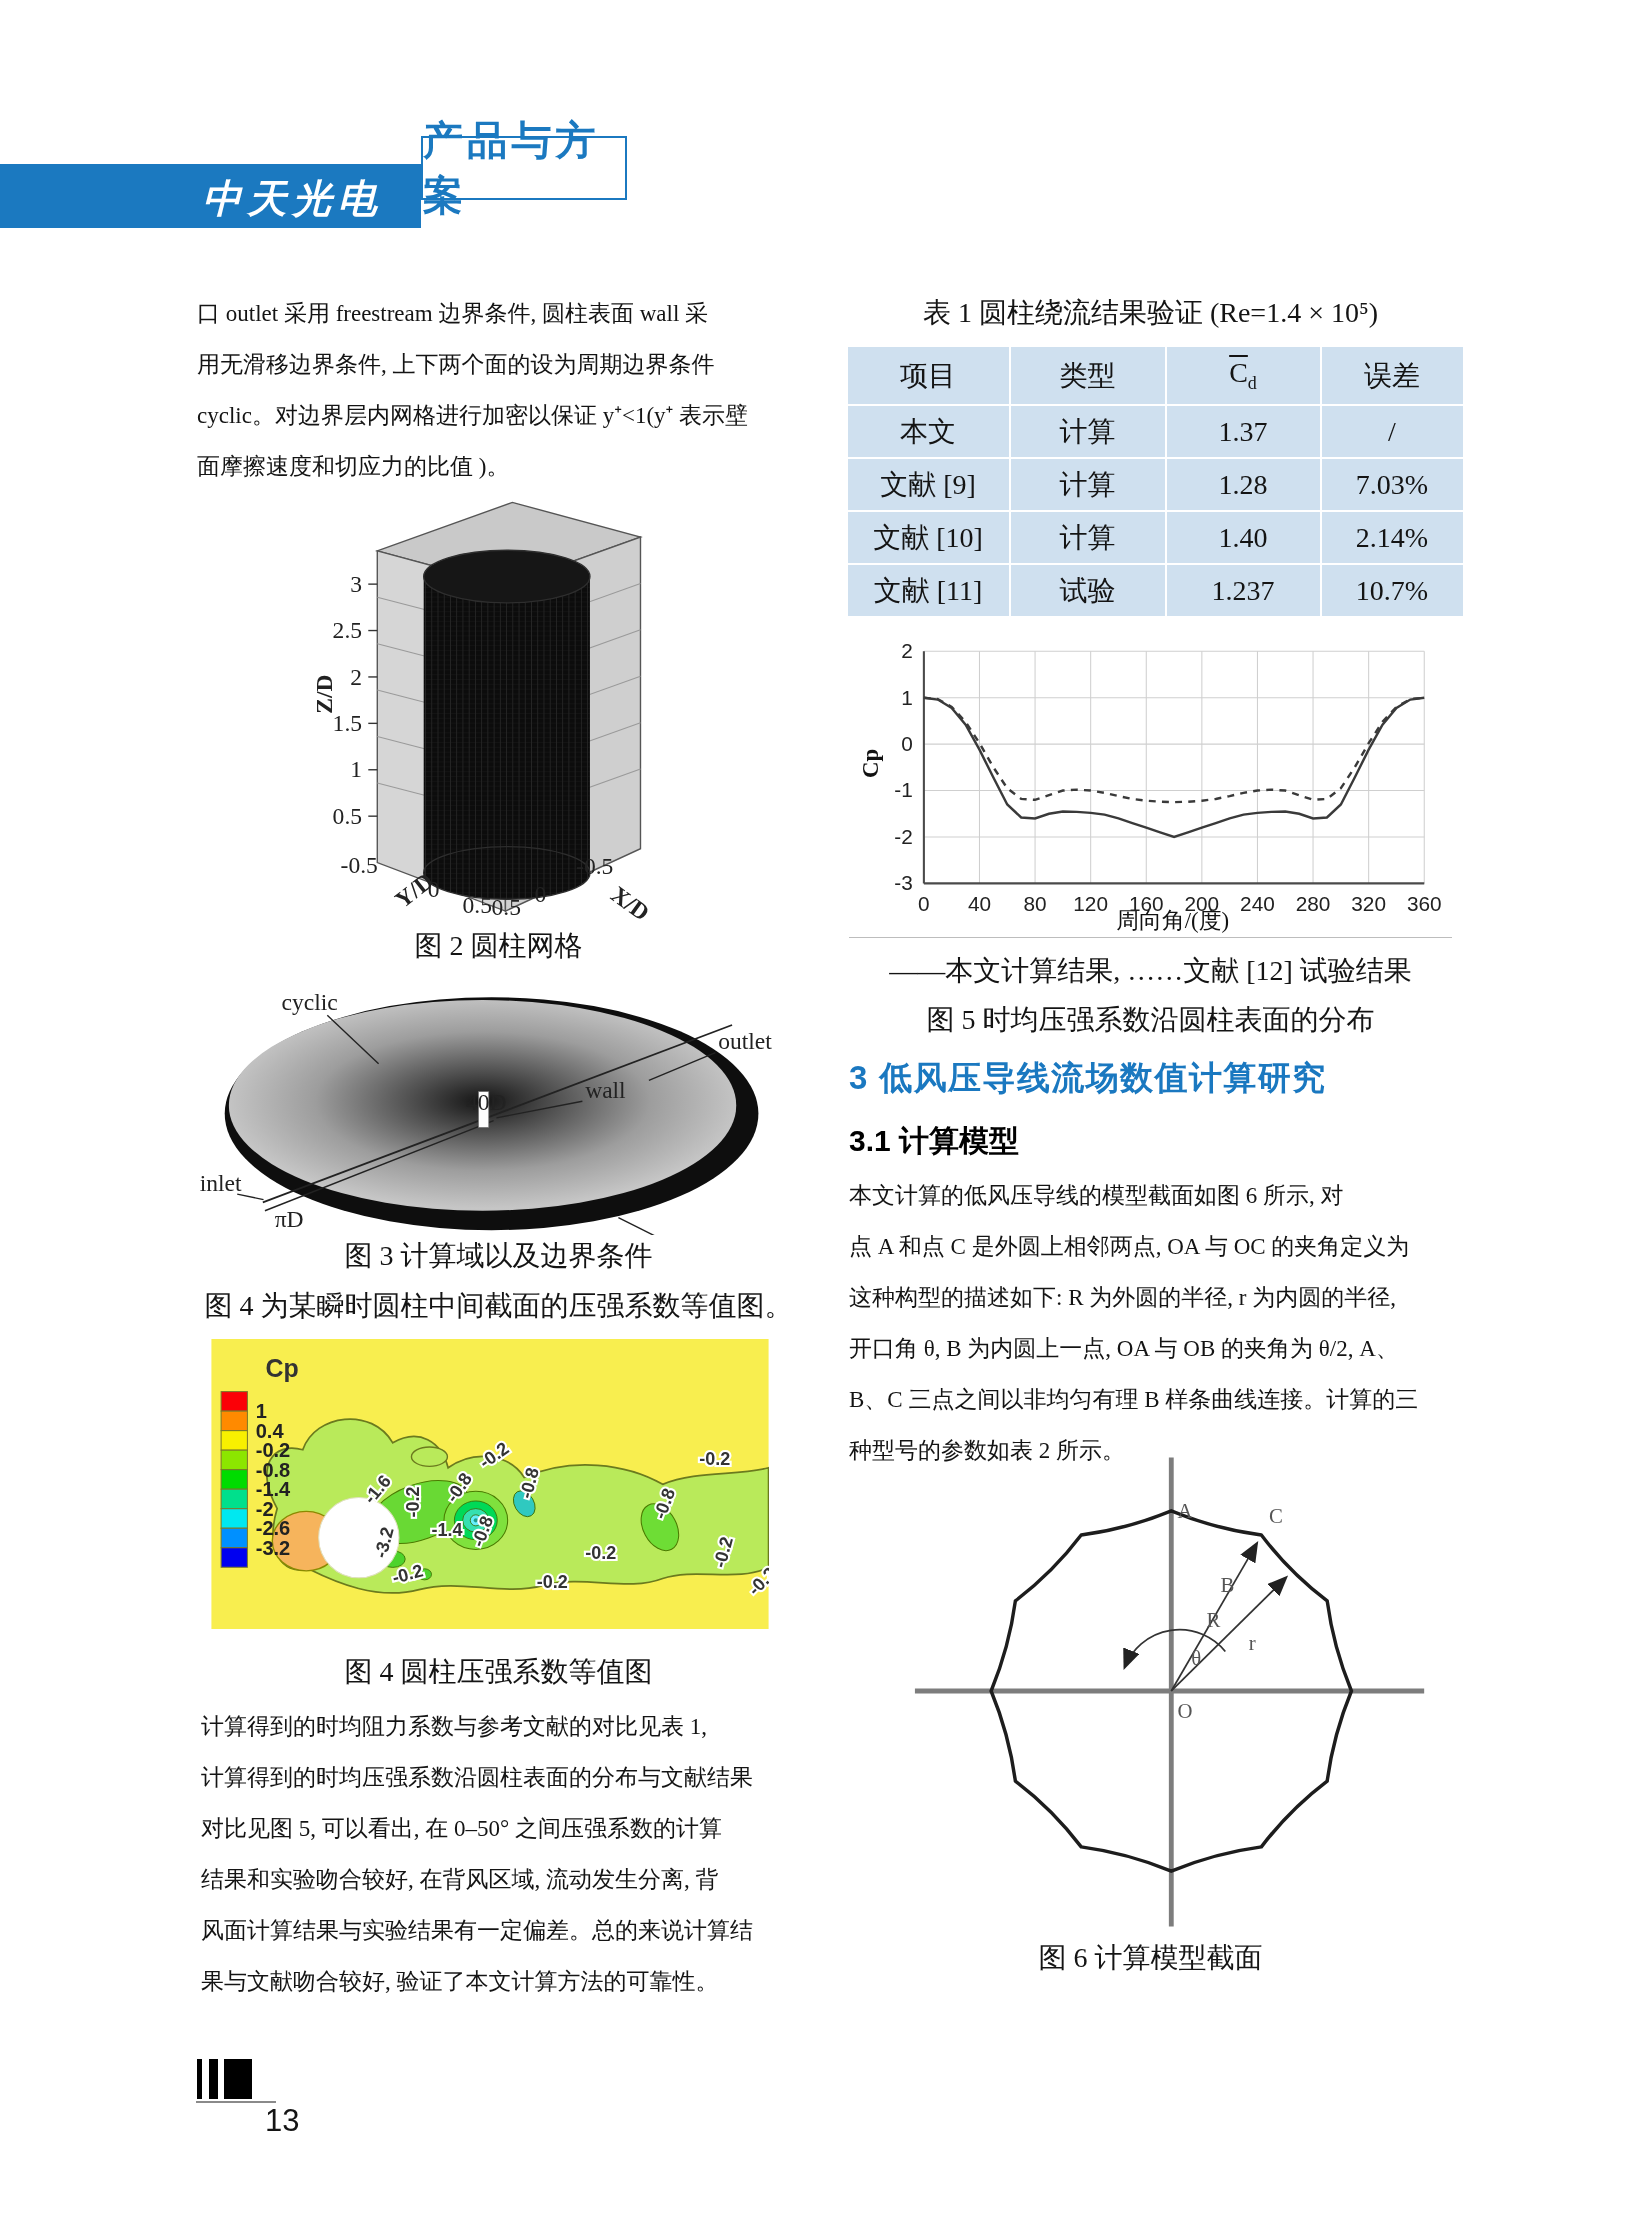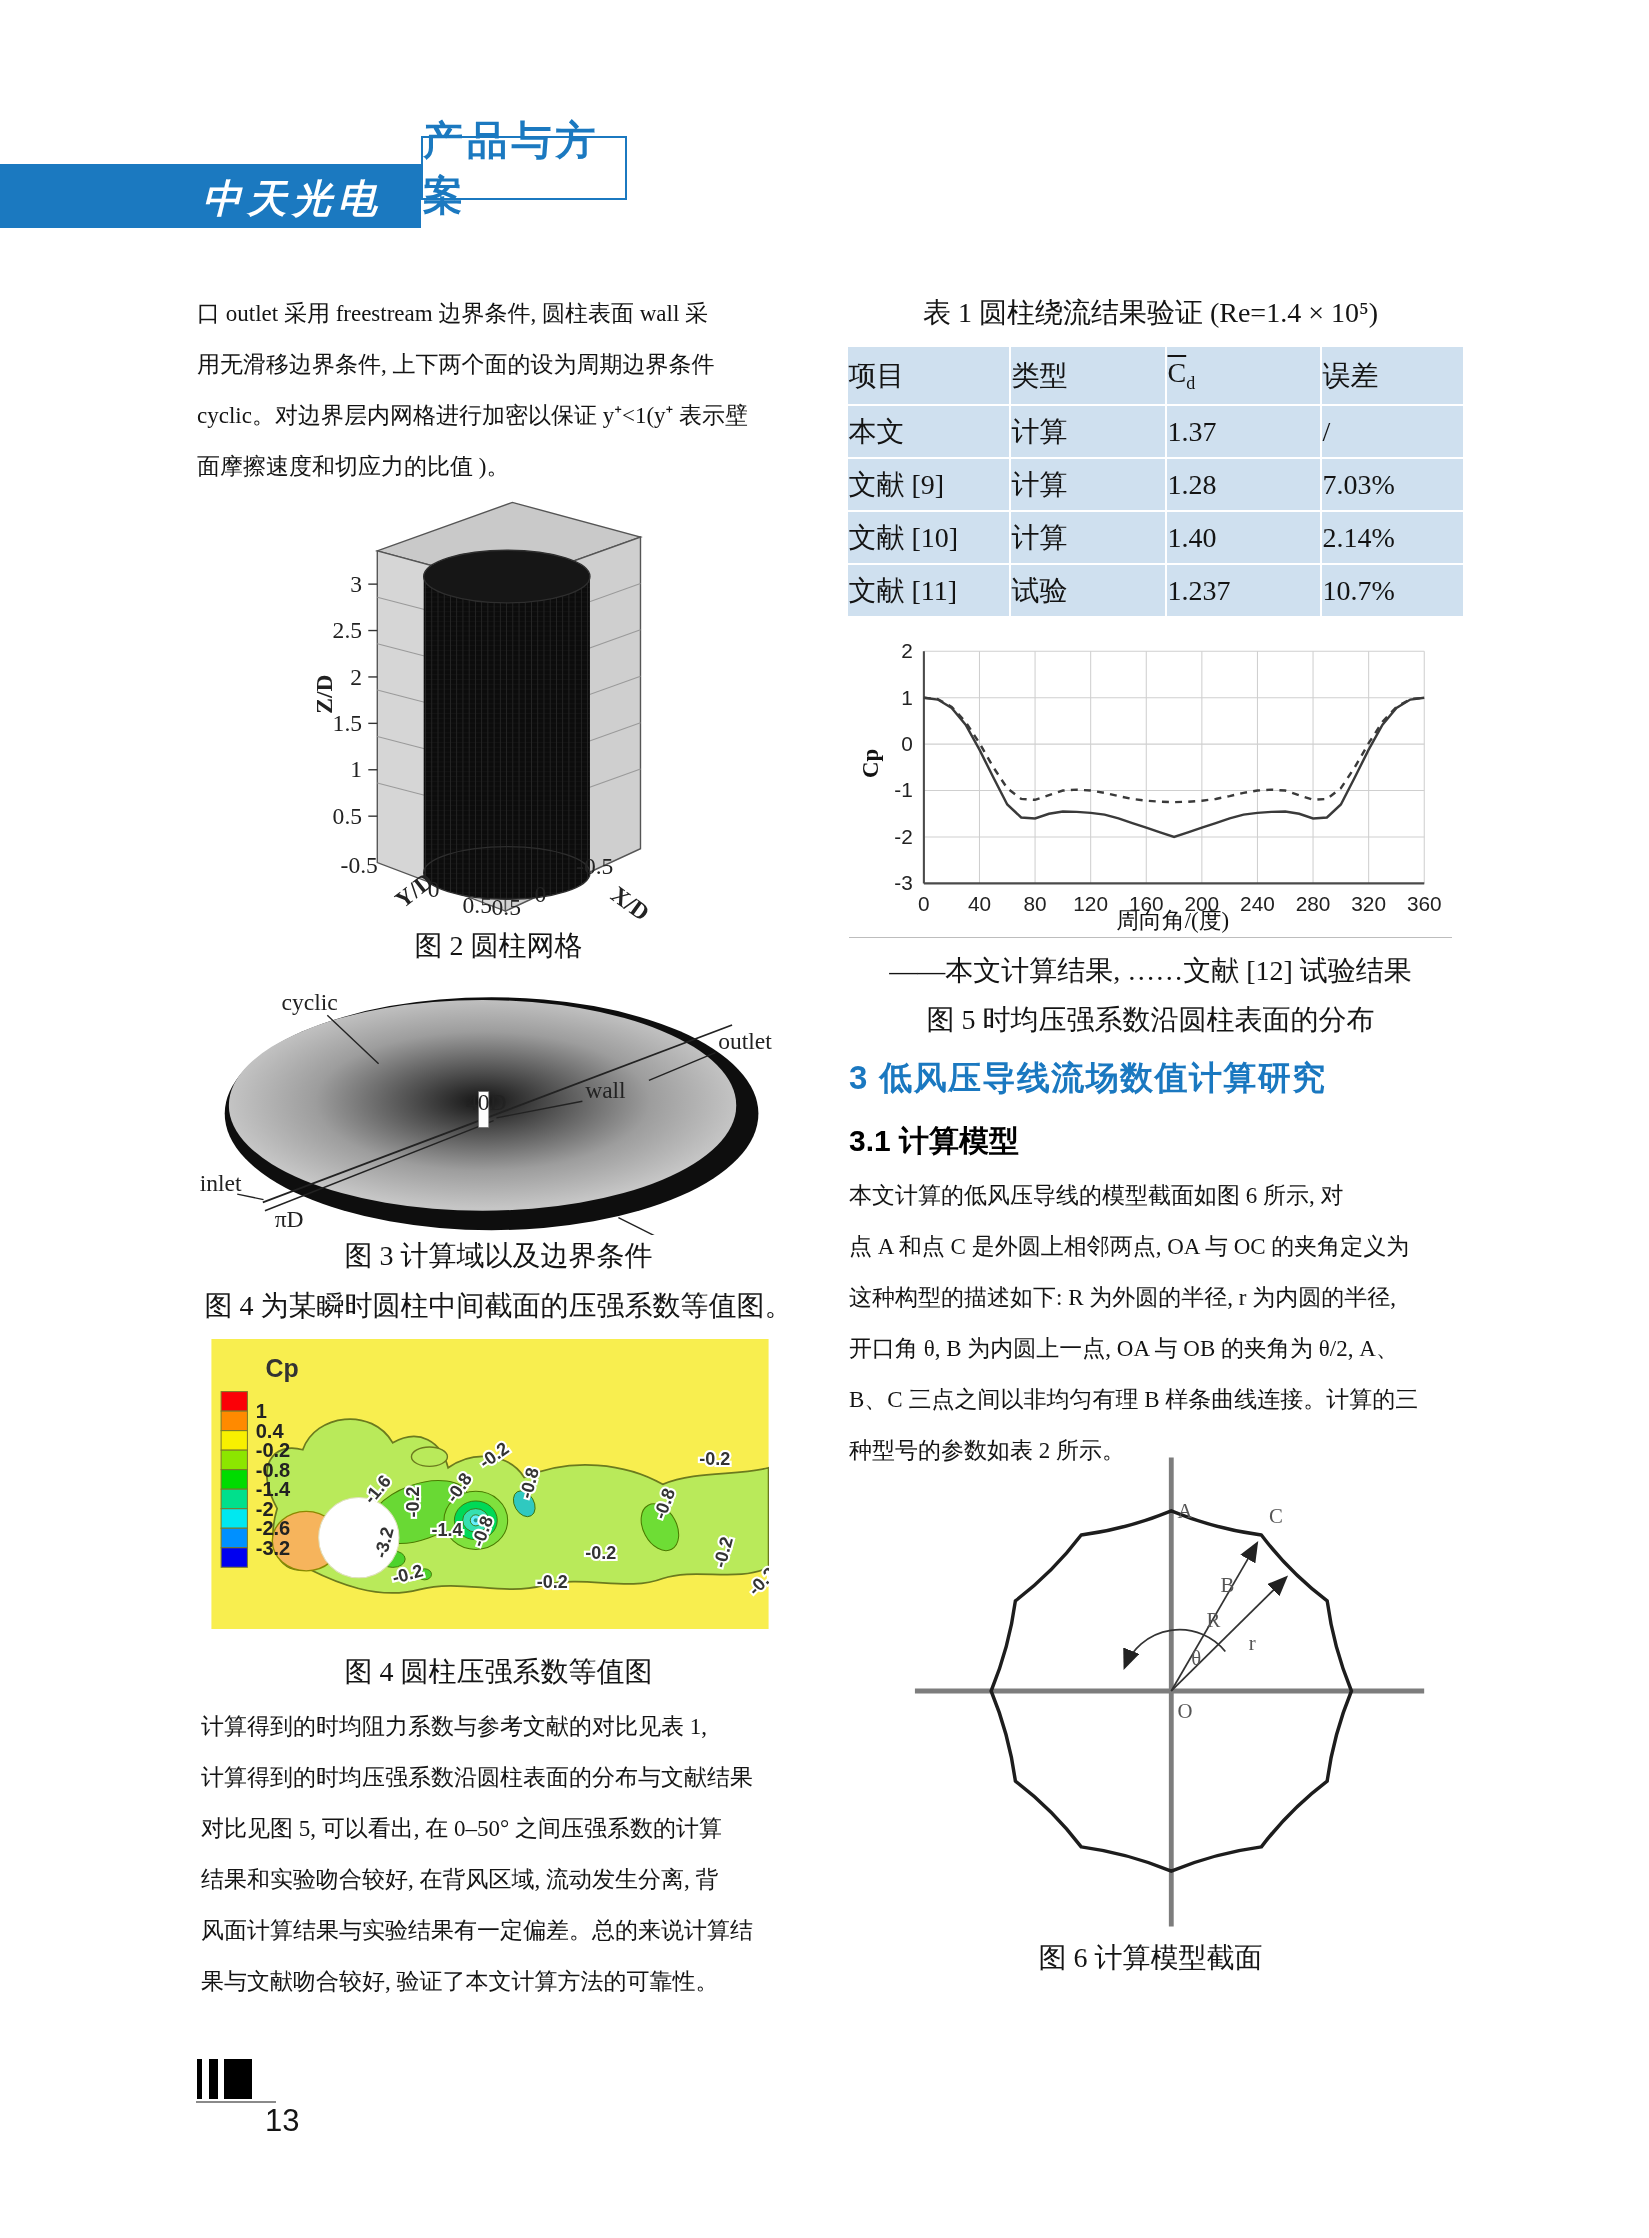--- a/index.html
+++ b/index.html
@@ -16,21 +16,21 @@
   
   .col-left{position:absolute;left:197px;top:0;width:603px;}
   .col-right{position:absolute;left:849px;top:0;width:603px;}
   .abs{position:absolute;}
   .tline{height:51px;line-height:51px;font-size:23px;white-space:nowrap;}
   .caption{width:100%;text-align:center;font-size:28px;}
   .center{text-align:center;}
   
   .tbl-title{width:610px;text-align:center;font-size:28px;}
   table.t1{border-collapse:separate;border-spacing:2.8px;width:609px;table-layout:fixed;}
-  table.t1 th,table.t1 td{background:#cfe0ef;text-align:left;font-size:28px;font-weight:normal;}
+  table.t1 th,table.t1 td{background:#cfe0ef;text-align:center;font-size:28px;font-weight:normal;}
   table.t1 th{height:55px;}
   table.t1 td{height:49px;}
   .ovl{text-decoration:overline;}
   sub.cd{font-size:18px;}
   
   .tick{font-size:30px;fill:#222;font-family:"Liberation Sans",sans-serif;}
   .axlbl{font-size:33px;fill:#111;}
   
   .sec3{font-size:33px;font-weight:bold;color:#1a78c0;font-family:"Liberation Sans",sans-serif;letter-spacing:1.4px;}
   .sec31{font-size:30px;font-weight:bold;font-family:"Liberation Sans",sans-serif;color:#000;}

